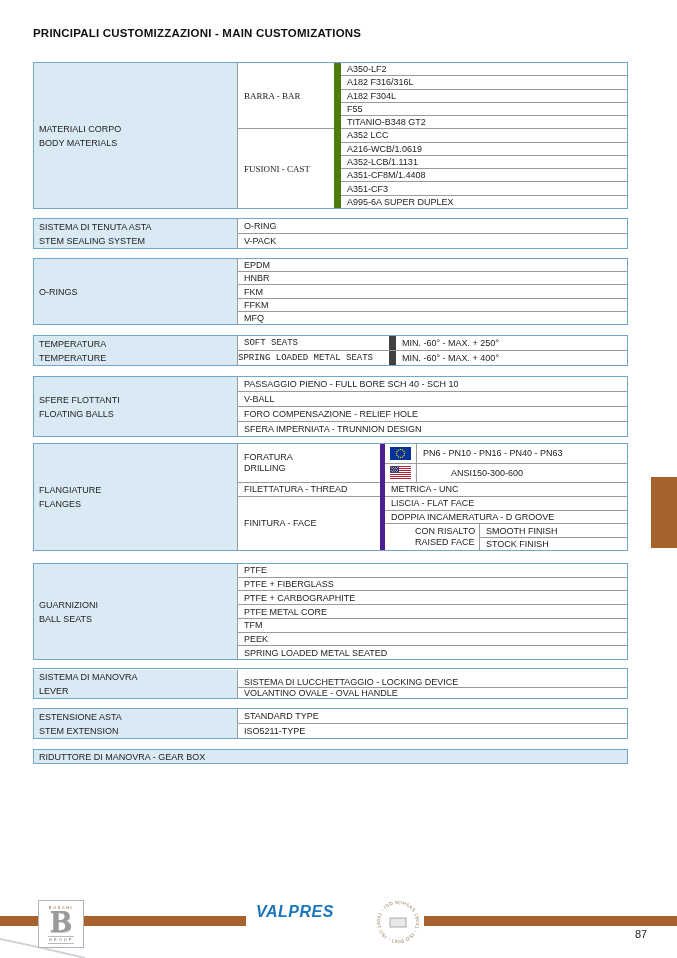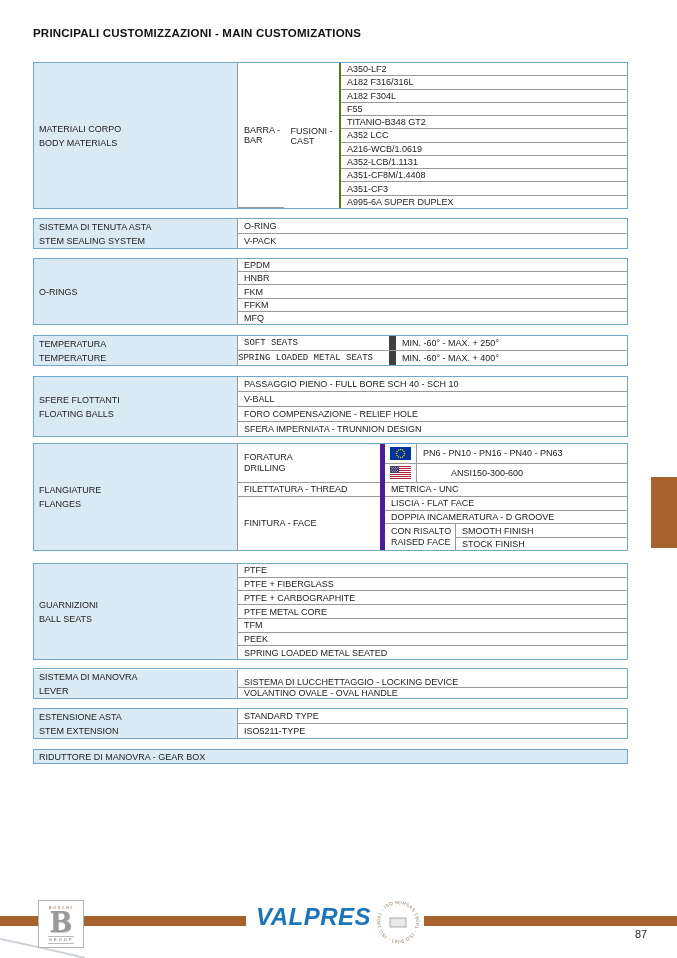--- a/index.html
+++ b/index.html
@@ -21,53 +21,53 @@
   .lbl {
     flex:0 0 204px; background:#D9EAF5; border-right:1px solid #999;
     display:flex; flex-direction:column; justify-content:center;
     padding-left:5px; line-height:14px;
   }
   .lbl.full { flex:1 1 auto; border-right:none; }
   .rest { flex:1 1 auto; display:flex; flex-direction:column; min-width:0; }
   .rest-h { flex:1 1 auto; display:flex; min-width:0; }
   .r { flex:1; display:flex; align-items:center; padding-left:6px; border-top:1px solid #9a9a9a; min-height:0; }
   .r.first { border-top:none; }
-  .grpcol { flex:0 0 103px; display:flex; flex-direction:row; border-right:2px solid #4d7c0f; }
+  .grpcol { flex:0 0 103px; display:flex; flex-direction:column; border-right:7px solid #4d7c0f;font-family:Liberation Serif, serif; }
   .g { display:flex; align-items:center; padding-left:6px; }
   .g1 { flex:5; border-bottom:1px solid #9a9a9a; }
   .g2 { flex:6; }
   .vals { flex:1 1 auto; display:flex; flex-direction:column; min-width:0; }
   .c-mid { flex:0 0 158px; border-right:7px solid #404040; align-self:stretch; display:flex; align-items:center;font-family:Liberation Mono, monospace; }
   .c-val { flex:1; display:flex; align-items:center; padding-left:6px; }
   
   .fl-col2 { flex:0 0 147px; display:flex; flex-direction:column; border-right:5px solid #4c1d95; }
   .fl-c2cell { display:flex; flex-direction:column; justify-content:center; padding-left:6px; line-height:11px; }
   .fl-c2cell.bb { border-bottom:1px solid #9a9a9a; }
   .fl-col3 { flex:1 1 auto; display:flex; flex-direction:column; min-width:0; }
   .fl-row { flex:1; display:flex; align-items:stretch; border-top:1px solid #9a9a9a; min-height:0; }
   .fl-row.first { border-top:none; }
   .flagcell { flex:0 0 32px; border-right:1px solid #9a9a9a; display:flex; align-items:center; justify-content:center; }
   .fl-val { flex:1; display:flex; align-items:center; padding-left:6px; }
-  .risalto { flex:0 0 71px; border-right:1px solid #9a9a9a; display:flex; flex-direction:column; justify-content:center; padding-left:6px; line-height:11px; }
+  .risalto { flex:0 0 71px; border-right:1px solid #9a9a9a; display:flex; flex-direction:column; justify-content:center; padding-left:6px; line-height:11px;margin-left:24px; }
   .fin2 { flex:1; display:flex; flex-direction:column; }
   .fin2 .r { padding-left:6px; }
   
   .brown-bar { position:absolute; height:10px; background:#A8622E; }
   .side-tab { position:absolute; left:651px; top:477px; width:26px; height:71px; background:#A8622E; }
   .boschi {
     position:absolute; left:38px; top:900px; width:46px; height:48px;
     background:#fff; border:1px solid #b3b3b3;
     display:flex; flex-direction:column; align-items:center; justify-content:center;
   }
   .boschi .btop { font-size:4px; letter-spacing:1.5px; color:#8a5a3a; }
   .boschi .bletter { font-family:"DejaVu Serif", serif; font-weight:bold; font-size:27px; line-height:26px; color:#9a9a9a; text-shadow:0.5px 0.5px 0 #c9c9c9; }
   .boschi .bbot { font-size:4px; letter-spacing:2px; color:#666; border-top:1px solid #bbb; border-bottom:1px solid #bbb; padding:0.5px 1px; }
   .valpres {
     position:absolute; left:256px; top:903px;
-    font-size:24px; font-weight:bold; font-style:italic;
+    font-size:16px; font-weight:bold; font-style:italic;
     color:#1B75BC; letter-spacing:0.5px;
   }
   .seal { position:absolute; left:373px; top:897px; }
   .page-num { position:absolute; left:635px; top:928px; font-size:11px; color:#222; }
   .corner-arc { position:absolute; left:0; top:930px; }
 </style>
 </head>
 <body>
 
 <div class="page-title">PRINCIPALI CUSTOMIZZAZIONI - MAIN CUSTOMIZATIONS</div>

